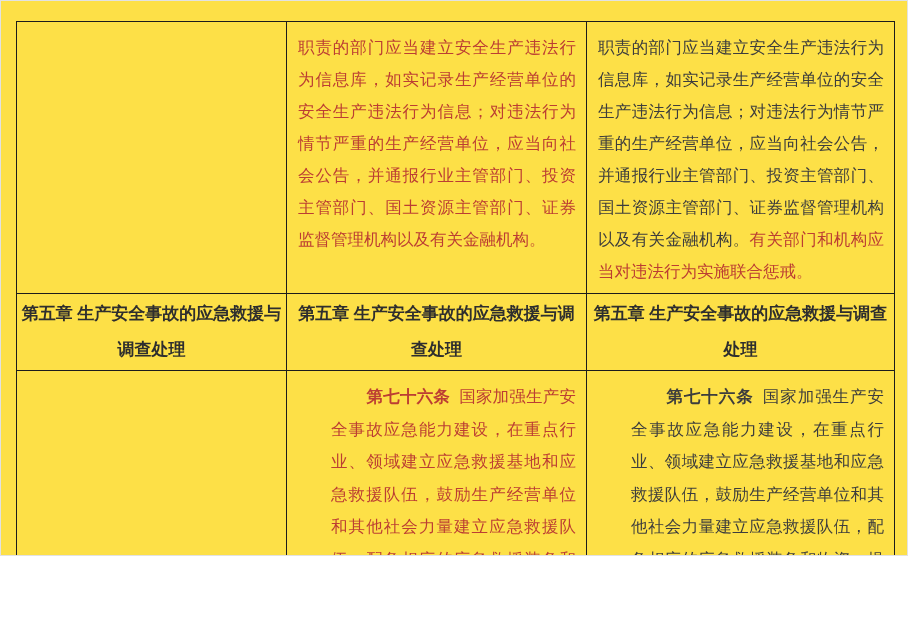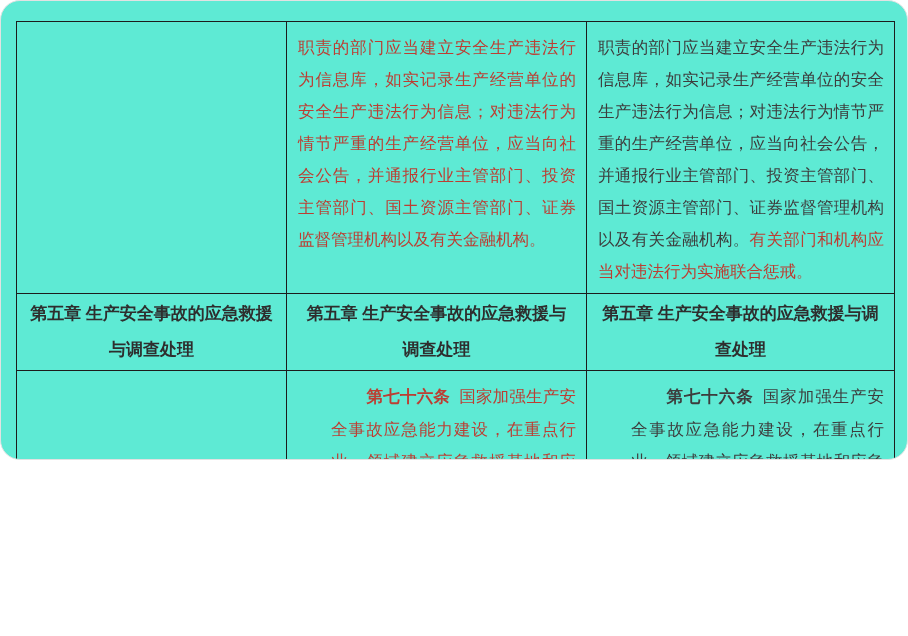--- a/index.html
+++ b/index.html
@@ -4,25 +4,25 @@
 <style>
   html, body {
     margin: 0;
     padding: 0;
     background: #ffffff;
     font-family: "Liberation Sans", "DejaVu Sans", sans-serif;
   }
   .page {
     position: relative;
     width: 908px;
-    height: 460px;
+    height: 556px;
     box-sizing: border-box;
-    background: #5eead4;
+    background: #fde047;
     border: 1px solid #e2e2e2;
-    border-radius: 20px;
+    border-radius: 0;
     overflow: hidden;
   }
   table.law-table {
     position: absolute;
     left: 15px;
     top: 20px;
     width: 878px;
     border-collapse: collapse;
     table-layout: fixed;
   }
@@ -43,21 +43,21 @@
 
   tr.row-body1 td { height: 268px; }
   tr.row-header td {
     height: 70px;
     vertical-align: middle;
     text-align: center;
     font-weight: bold;
     color: #2e2e2e;
     font-size: 17px;
     line-height: 36px;
-    padding: 2px 12px;
+    padding: 2px 4px;
     word-break: break-all;
   }
   tr.row-body2 td { height: 200px; line-height: 32.5px; padding-left: 44px; }
 
   .red   { color: #bc3e33; }
   .black { color: #3d3d3d; }
   .indent { text-indent: 2.15em; }
   .article-number { font-weight: bold; margin-right: 0.55em; }
 
   .footer {

